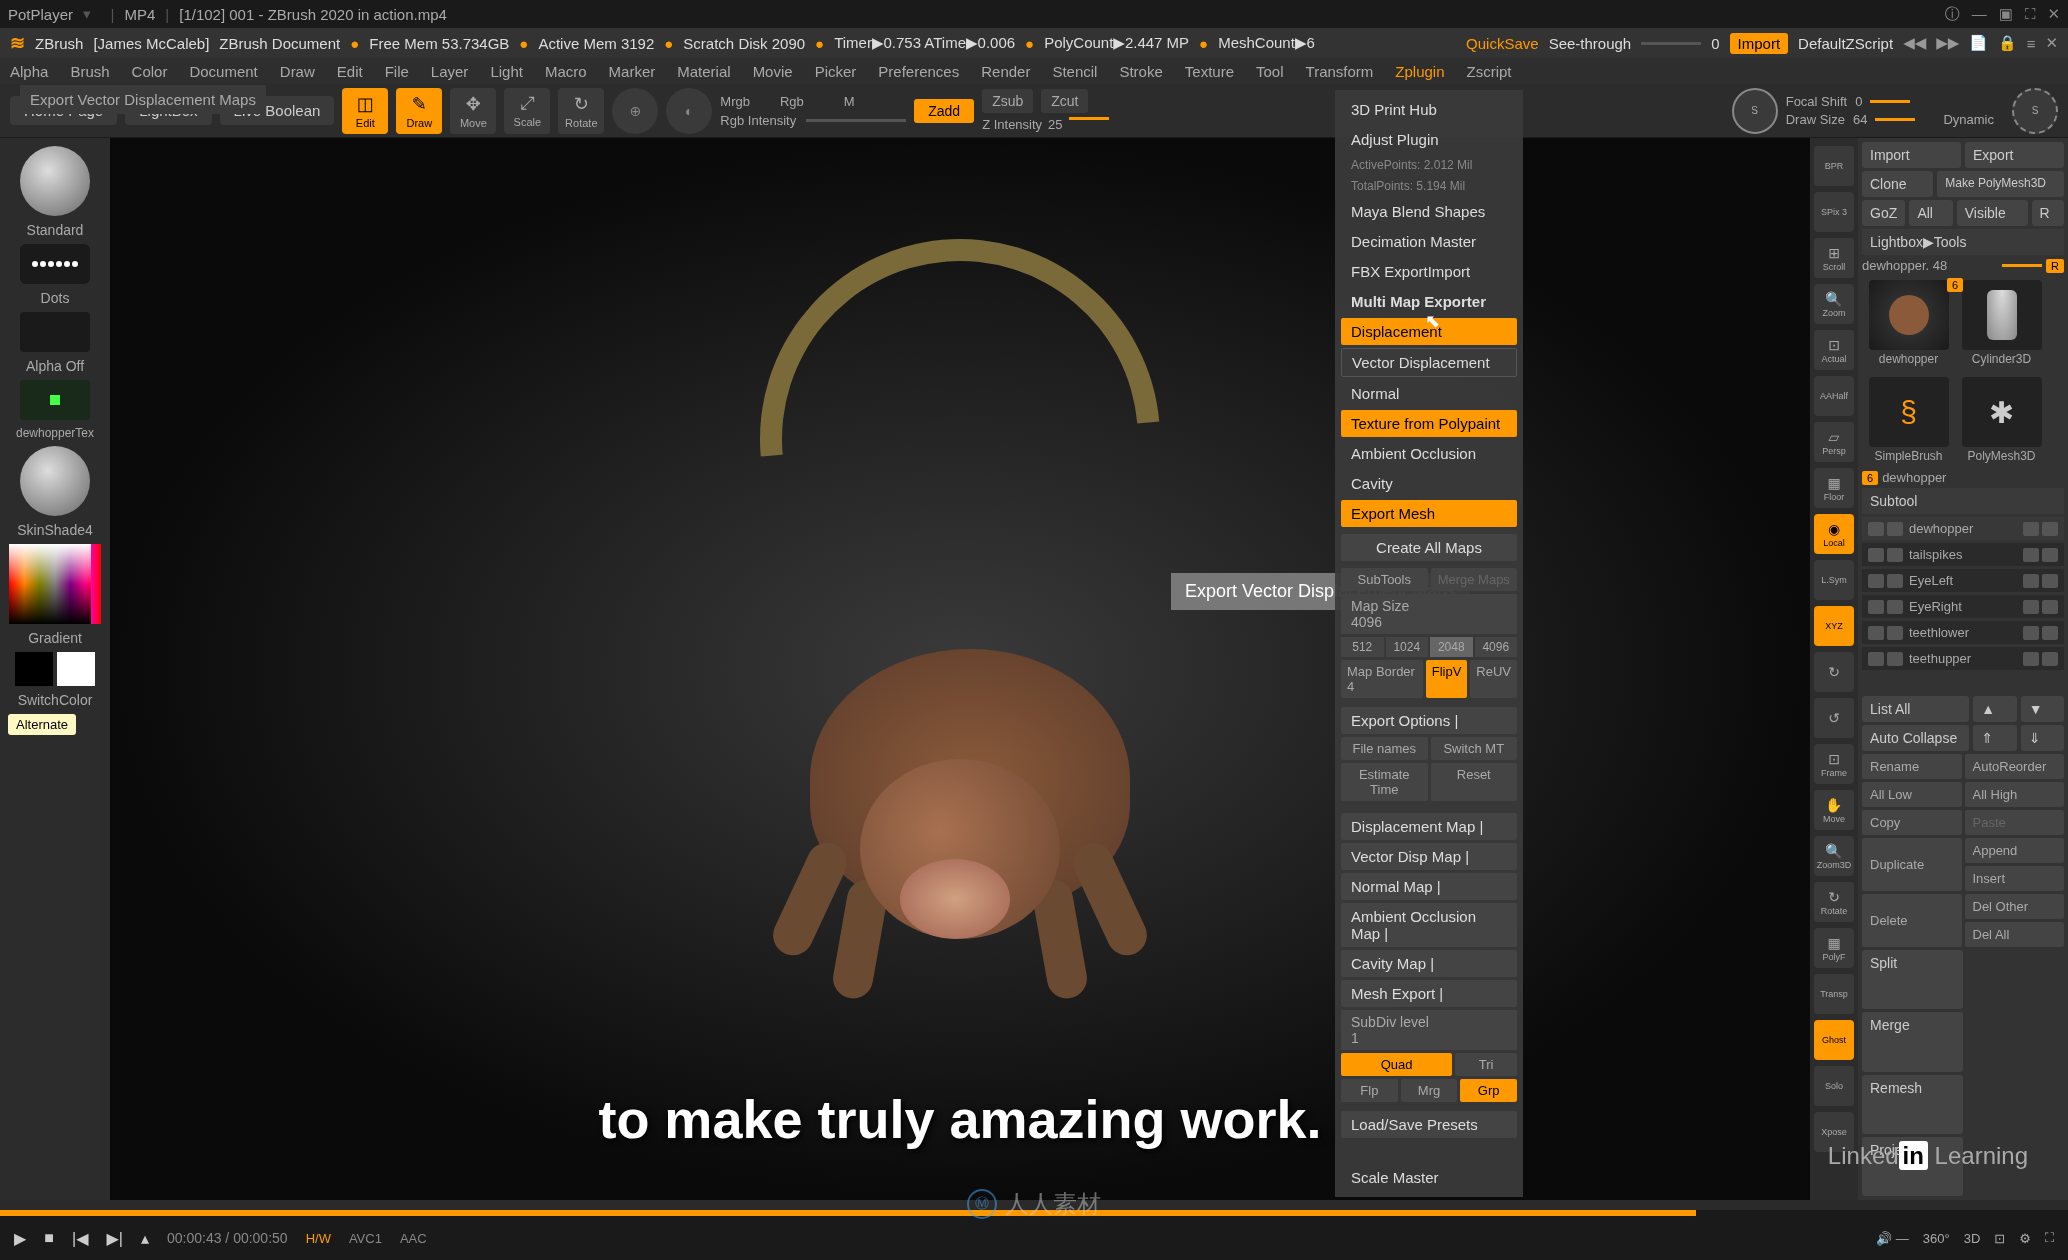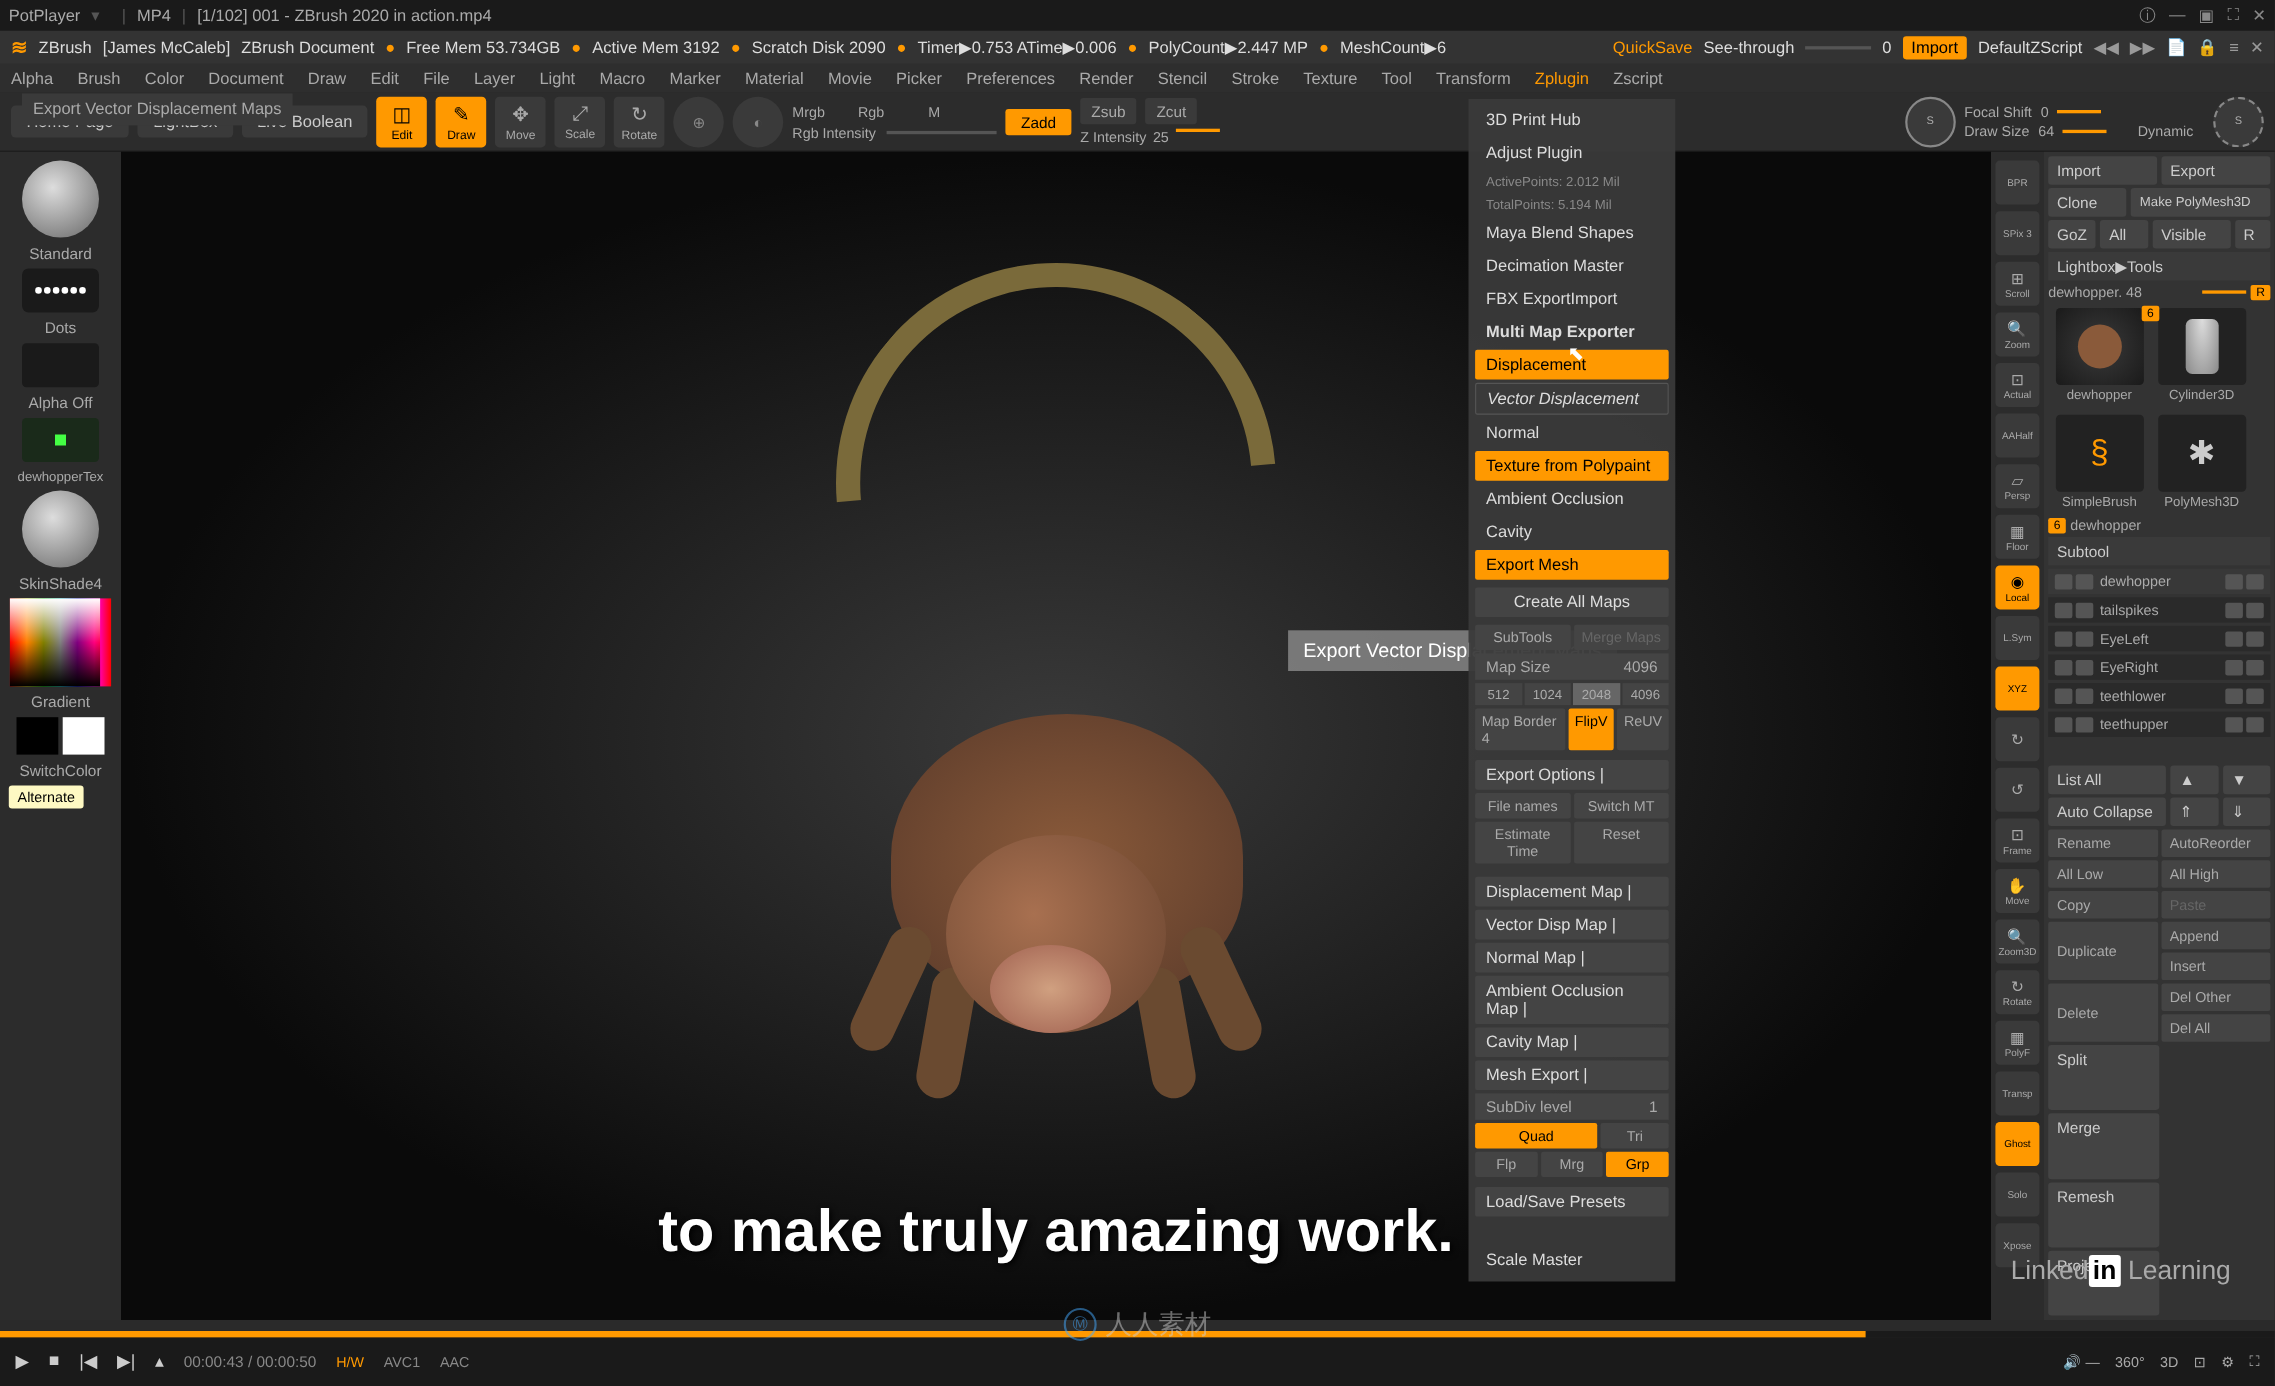--- a/index.html
+++ b/index.html
@@ -280,26 +280,26 @@
   z-index: 50;
 }
 .dropdown .ditem {
   padding: 5px 10px;
   font-size: 15px;
   color: #ddd;
   background: transparent;
   border-radius: 2px;
 }
 .dropdown .ditem.active { background: #ff9900; color: #000; }
-.dropdown .ditem.input { background: #3a3a3a; border: 1px solid #555; font-style: italic; }
+.dropdown .ditem.input { background: #3a3a3a; border: 1px solid #555; }
 .dropdown .dhead { padding: 5px 10px; font-size: 15px; font-weight: bold; color: #ddd; }
 .dropdown .drow { display: flex; gap: 3px; }
 .dropdown .drow .dbtn { flex: 1; background: #444; padding: 4px 6px; font-size: 13px; text-align: center; border-radius: 2px; }
 .dropdown .drow .dbtn.active { background: #ff9900; color: #000; }
-.dropdown .dslider { padding: 4px 10px; font-size: 14px; background: #444; display: flex; justify-content: space-between; }
+.dropdown .dslider { padding: 4px 10px; font-size: 14px; background: #444; display: flex; justify-content: space-between; flex-direction: column; }
 .dropdown .mapsizes { display: flex; gap: 2px; }
 .dropdown .mapsizes .ms { flex: 1; background: #444; padding: 3px 2px; font-size: 12px; text-align: center; }
 .dropdown .mapsizes .ms.active { background: #666; }
 .dropdown .dinfo { font-size: 12px; color: #888; padding: 2px 10px; }
 .cursor { position: absolute; left: 1425px; top: 310px; z-index: 60; font-size: 18px; color: #fff; }
 
 
 .watermark-center {
   position: absolute;
   bottom: 40px;

